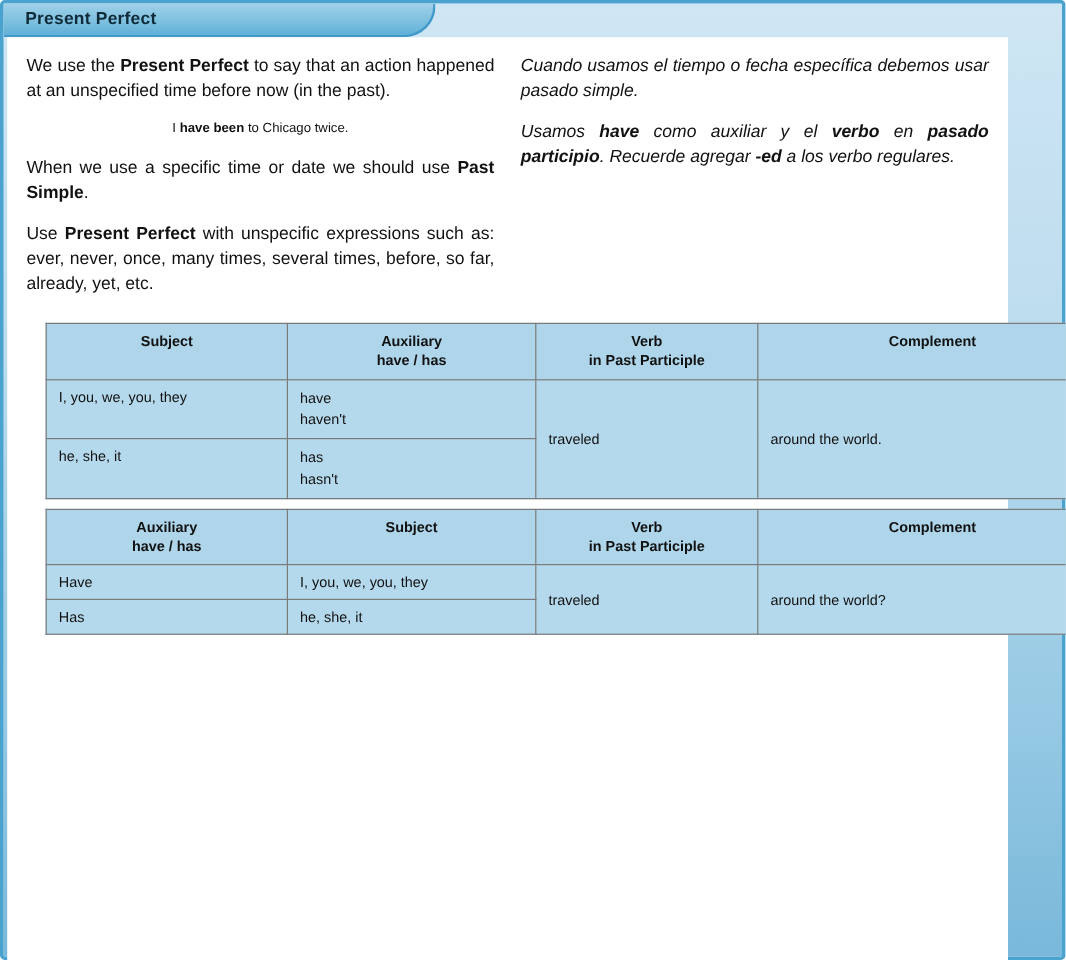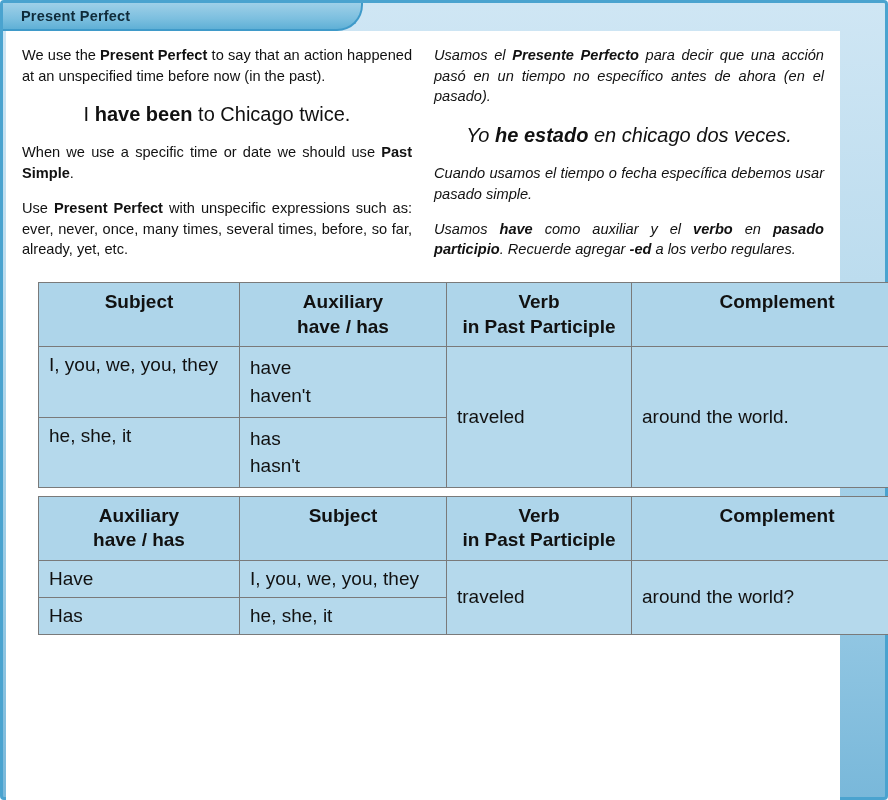--- a/index.html
+++ b/index.html
@@ -70,42 +70,42 @@
   .p {
     font-size: 14.6px;
     line-height: 1.42;
     color: #111111;
     margin: 0 0 14px 0;
     text-align: justify;
     text-justify: inter-word;
   }
   .p.last { margin-bottom: 10px; }
   .example {
-    font-size: 20px;
+    font-size: 11px;
     line-height: 1.4;
     margin: 0 0 14px 0;
     text-align: center;
     color: #111111;
   }
   .es .p, .es .example { font-style: italic; }
   .b { font-weight: bold; }
 
   
   .tbl-wrap { padding: 0 2px; }
   table.grammar {
     border-collapse: collapse;
     width: 800px;
     margin: 8px 0 0 14px;
     background: #b9dcee;
     table-layout: fixed;
   }
   table.grammar td, table.grammar th {
     border: 1px solid #7a7a7a;
     padding: 7px 10px;
-    font-size: 19px;
+    font-size: 12px;
     color: #111111;
     vertical-align: top;
     background: #b5d9ec;
   }
   table.grammar th {
     text-align: center;
     font-weight: bold;
     line-height: 1.3;
     background: #aed5ea;
   }
@@ -149,23 +149,21 @@
 
         <p class="p"><span>When we use a specific time or date we should use </span><span class="b">Past Simple</span><span>.</span></p>
 
 
         <p class="p"><span>Use </span><span class="b">Present Perfect</span><span> with unspecific expressions such as: ever, never, once, many times, several times, before, so far, already, yet, etc.</span></p>
 
       </div>
 
       <div class="col es">
 
-        <p class="p"><span>Usamos el </span><span class="b">Presente Perfecto</span><span> para decir que una acción pasó en un tiempo no específico antes de ahora (en el pasado).</span></p>
-
-        <p class="example"><span>Yo </span><span class="b">he estado</span><span> en chicago dos veces.</span></p>
+
 
         <p class="p">Cuando usamos el tiempo o fecha específica debemos usar pasado simple.</p>
 
 
 
         <p class="p last"><span>Usamos </span><span class="b">have</span><span> como auxiliar y el </span><span class="b">verbo</span><span> en </span><span class="b">pasado participio</span><span>.</span>
           <span>Recuerde agregar </span><span class="b">-ed</span><span> a los verbo regulares.</span></p>
       </div>
     </div>
 

